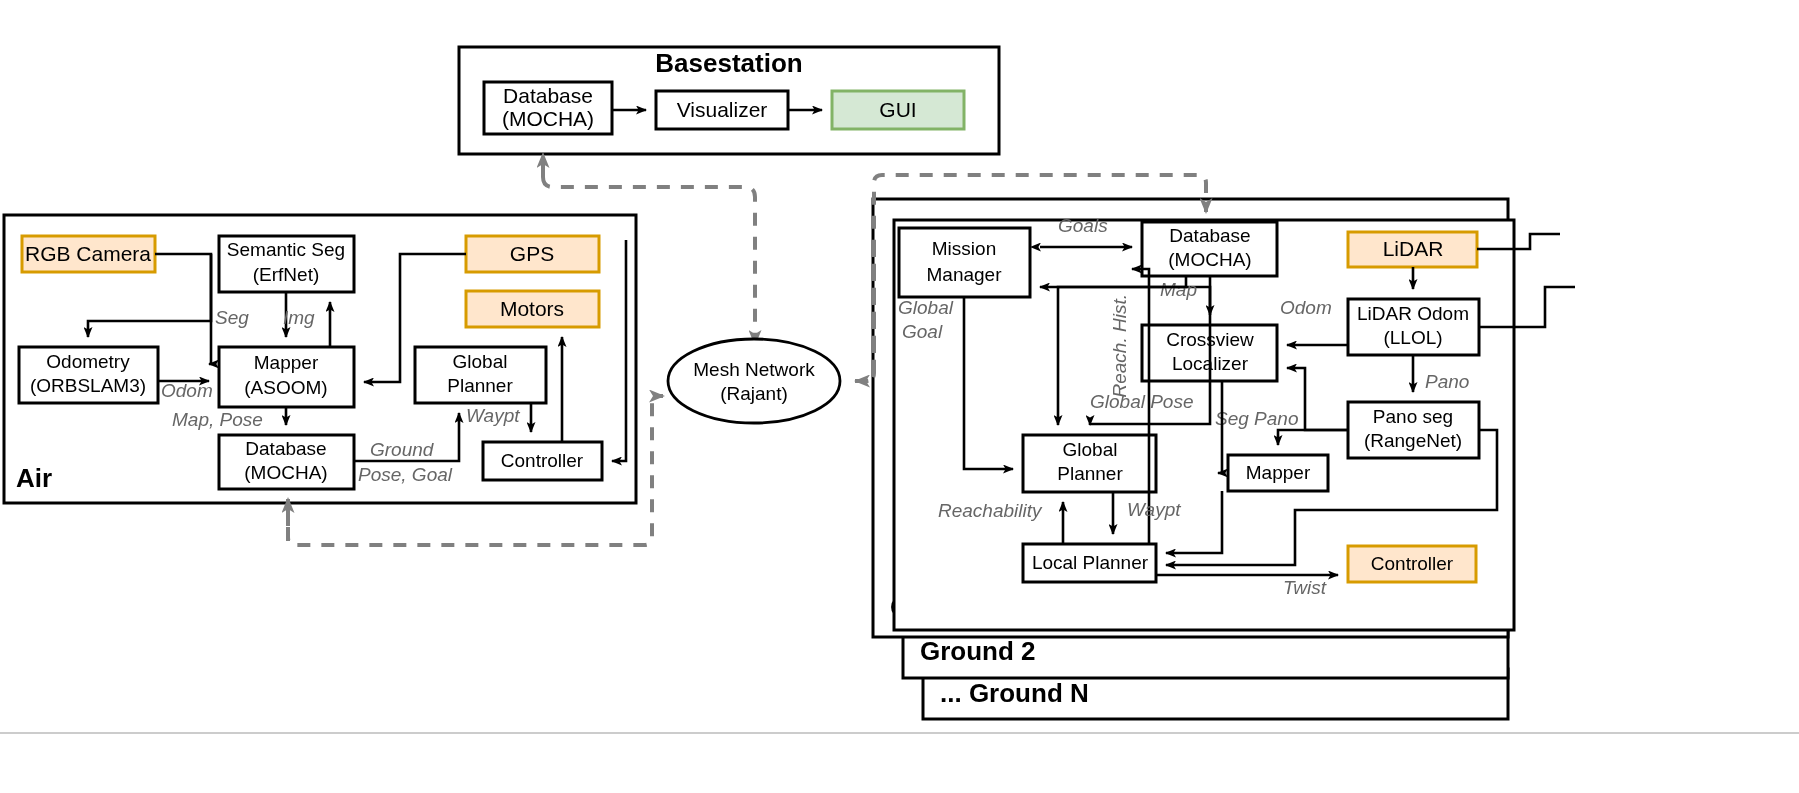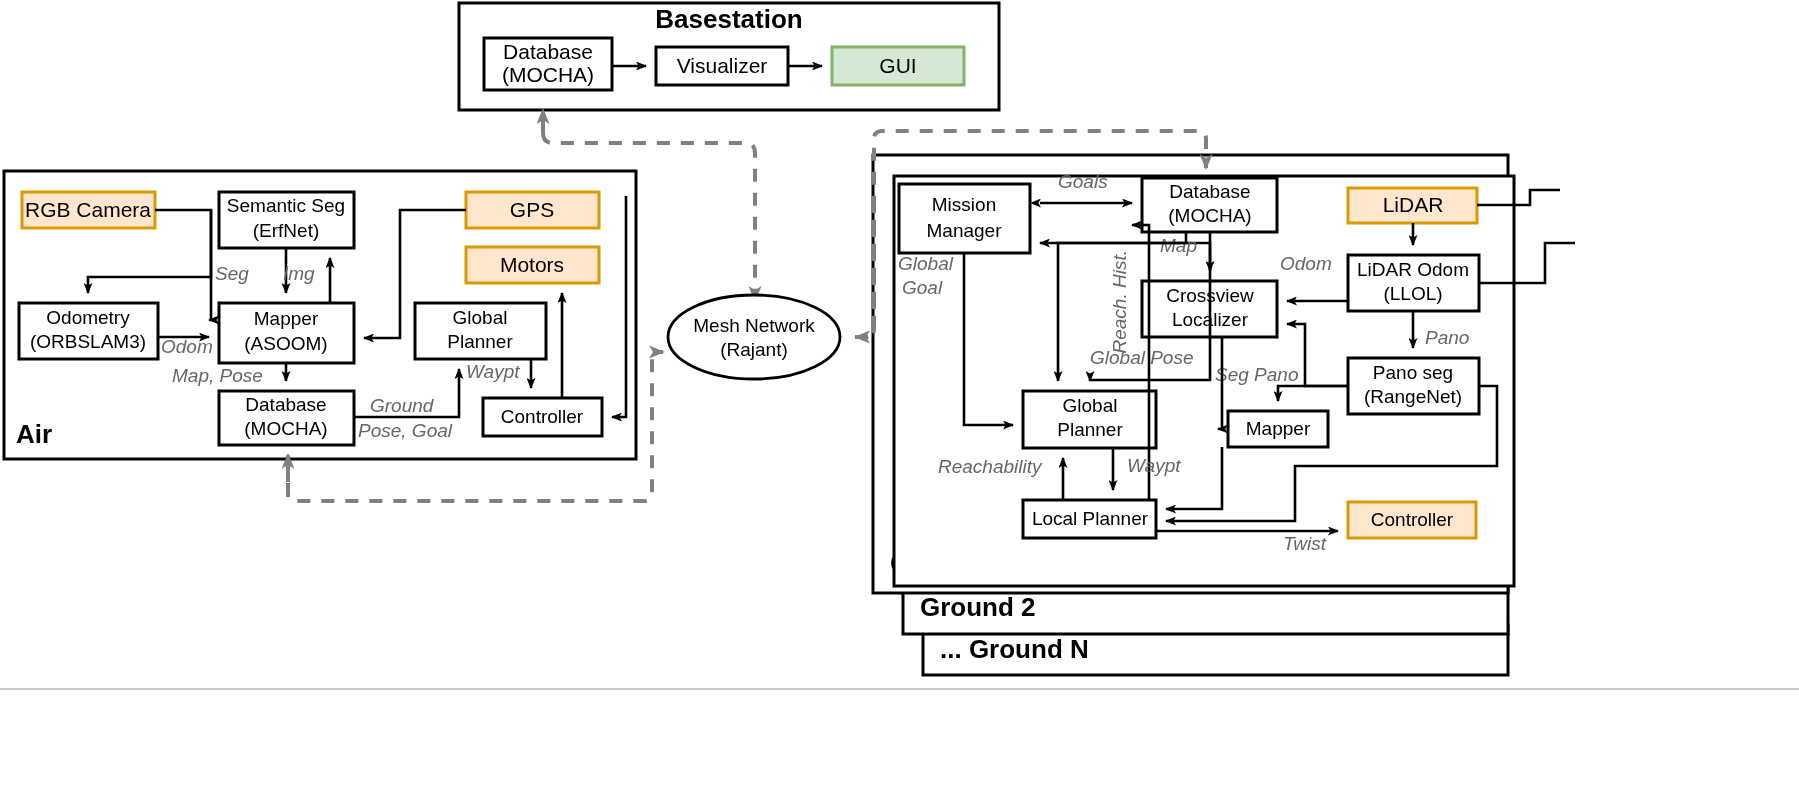--- a/index.html
+++ b/index.html
@@ -1,17 +1,17 @@
 <!DOCTYPE html>
 <html><head>
 <meta charset="utf-8">
 <style>
   html,body{margin:0;padding:0;background:#ffffff;}
   body{width:1799px;height:793px;font-family:"Liberation Sans",sans-serif;overflow:hidden;}
-  #stage{position:relative;width:1799px;height:565px;}
+  #stage{position:relative;width:1799px;height:565px;margin-top:44px;}
   svg#diagram{position:absolute;top:0;left:0;width:1799px;height:793px;}
   .cont-rect{fill:#ffffff;stroke:#000000;stroke-width:3;}
   .box-rect{fill:#ffffff;stroke:#000000;stroke-width:3;}
   .box-rect.sensor{fill:#ffe6cc;stroke:#d79b00;}
   .box-rect.gui{fill:#d5e8d4;stroke:#82b366;}
   .boxtext{font-family:"Liberation Sans",sans-serif;font-size:21px;fill:#000000;text-anchor:middle;dominant-baseline:middle;}
   .boxtext.small{font-size:19px;}
   .grouptitle{font-family:"Liberation Sans",sans-serif;font-size:26px;font-weight:bold;fill:#000000;}
   .edgelabel{font-family:"Liberation Sans",sans-serif;font-size:19px;font-style:italic;fill:#666666;}
   .solid{stroke:#000000;stroke-width:2.6;fill:none;}

